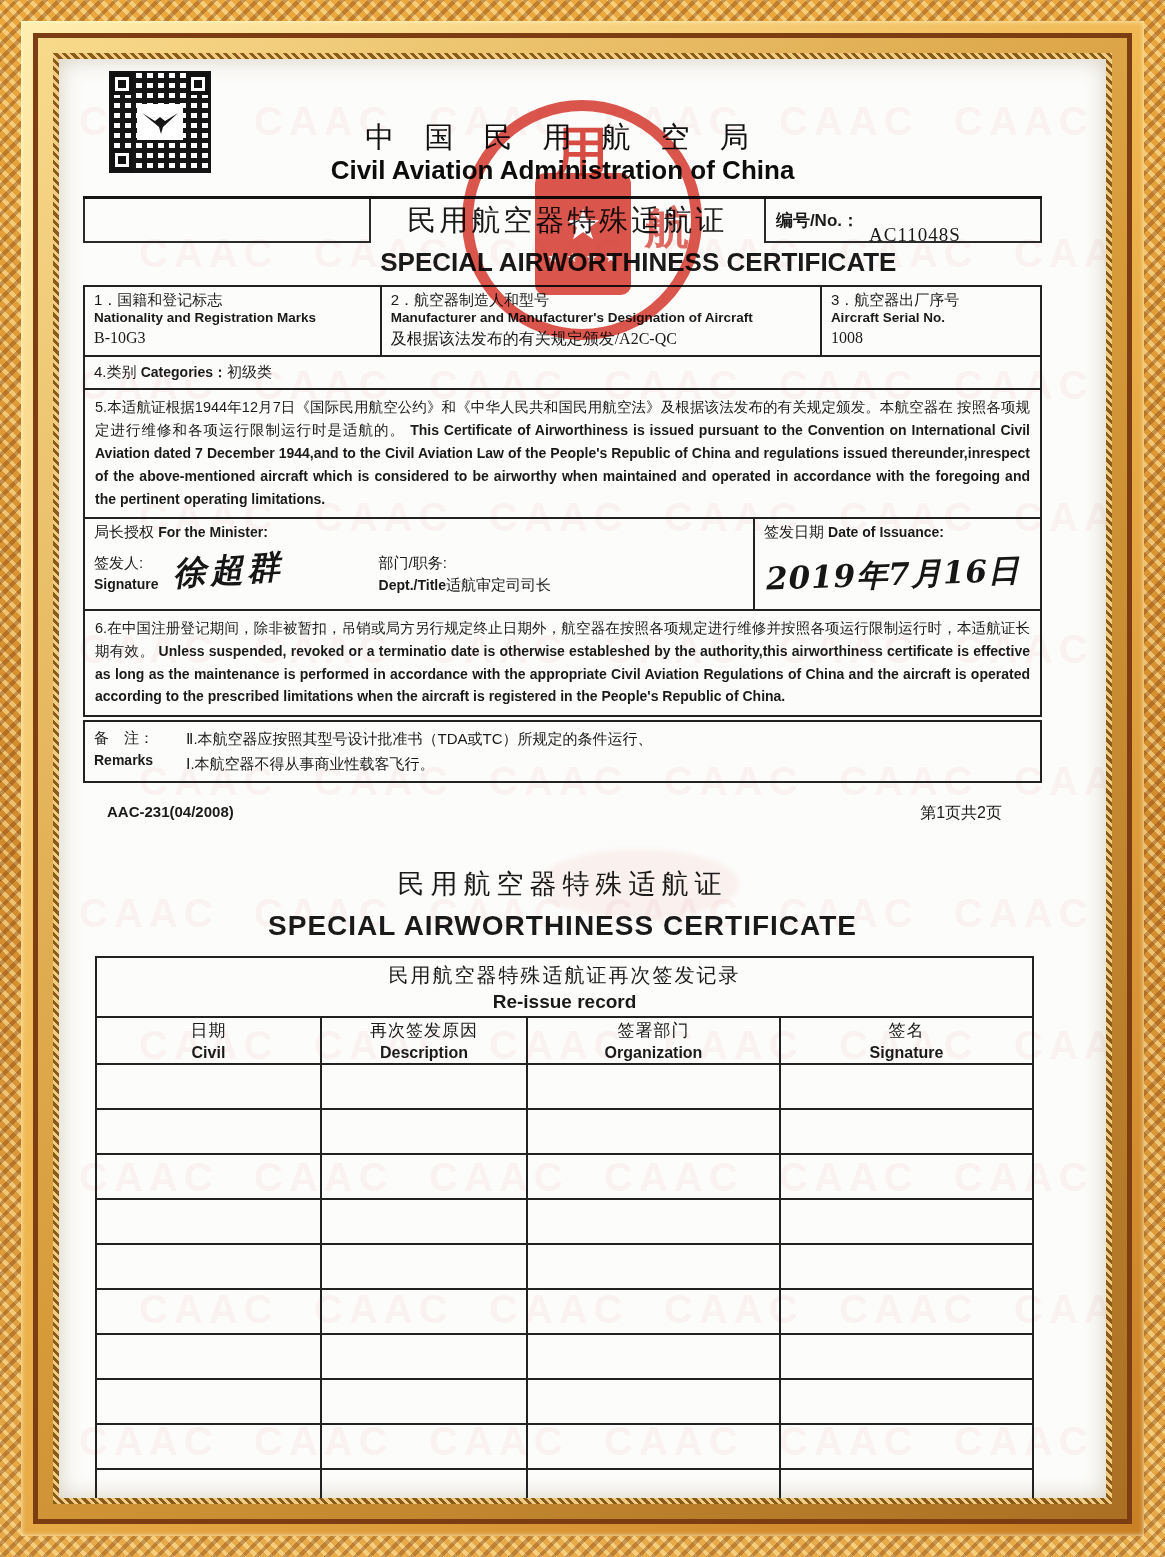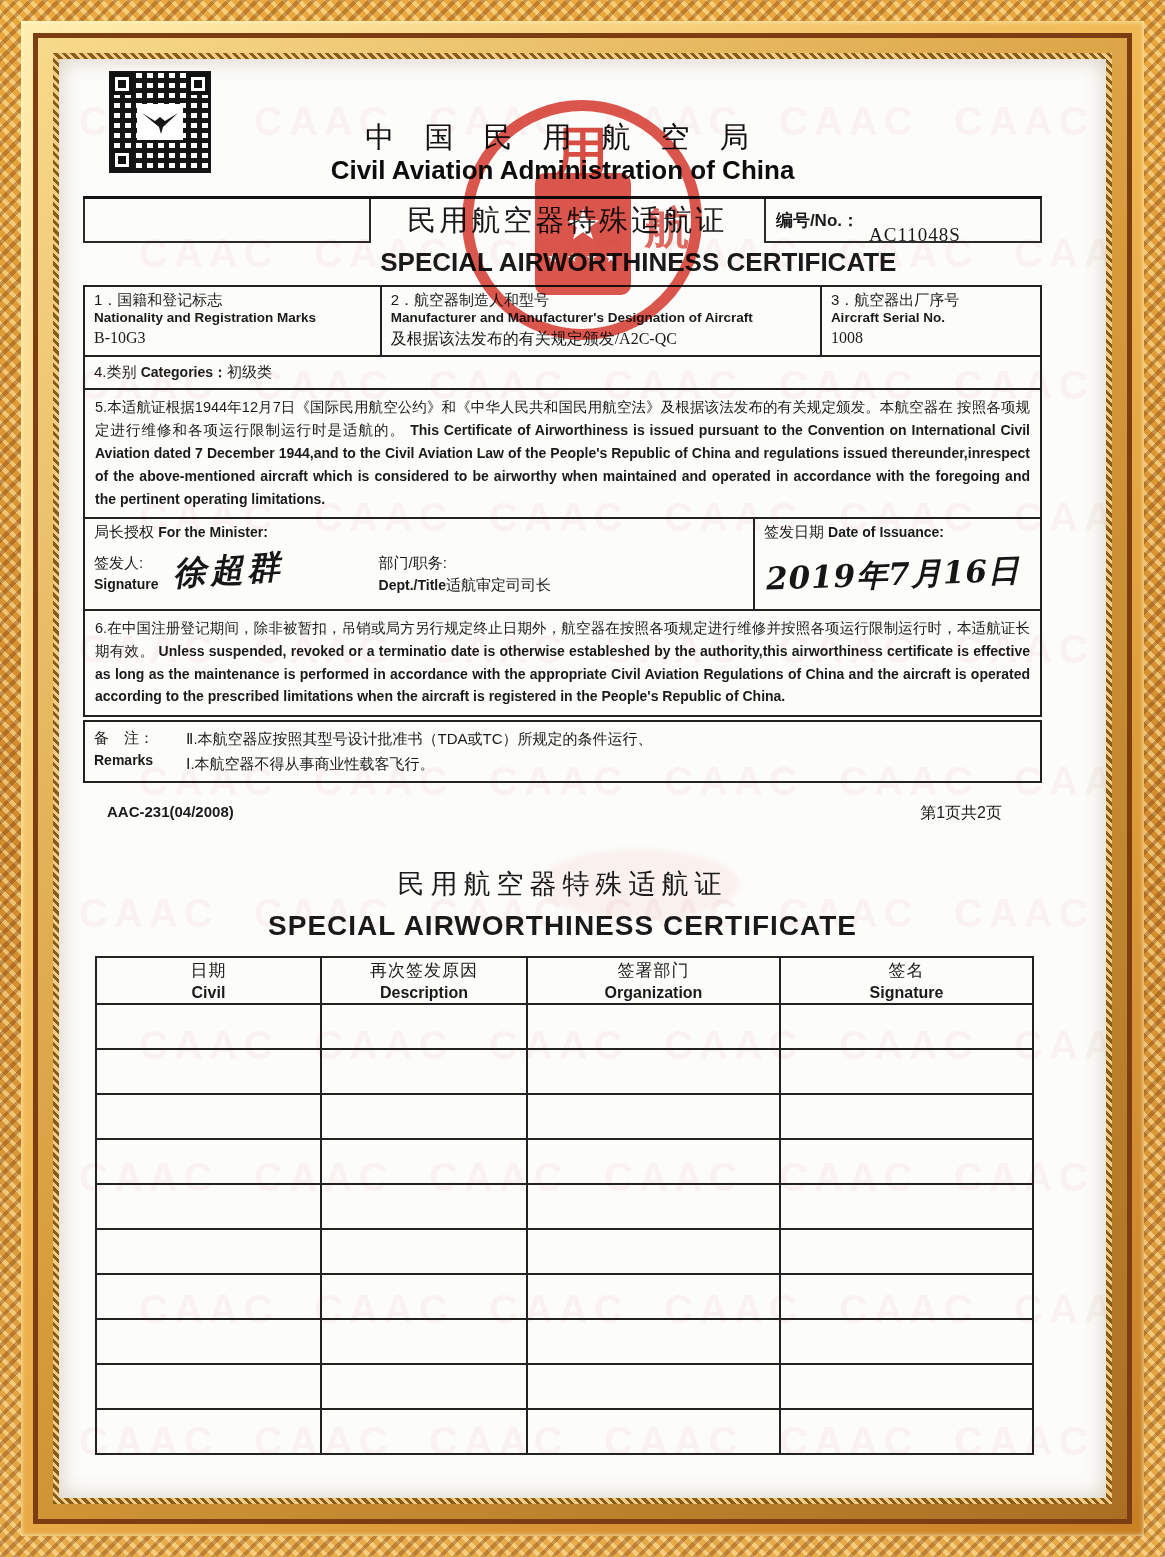--- a/index.html
+++ b/index.html
@@ -319,20 +319,26 @@
           <div class="p2-title-en">SPECIAL AIRWORTHINESS CERTIFICATE</div>
 
           <table class="rt">
             <colgroup>
                       <col style="width:24%">
                       <col style="width:22%">
                       <col style="width:27%">
                       <col style="width:27%">
                     </colgroup>
             <tbody>
+                      <tr class="rt-title">
+              <td colspan="4">
+                <div class="rt-title-cn">民用航空器特殊适航证再次签发记录</div>
+                <div class="rt-title-en">Re-issue record</div>
+              </td>
+            </tr>
             <tr class="rt-head">
               <td>
                 <div class="col-cn">日期</div>
                 <div class="col-en">Civil</div>
               </td>
               <td>
                 <div class="col-cn">再次签发原因</div>
                 <div class="col-en">Description</div>
               </td>
               <td>

